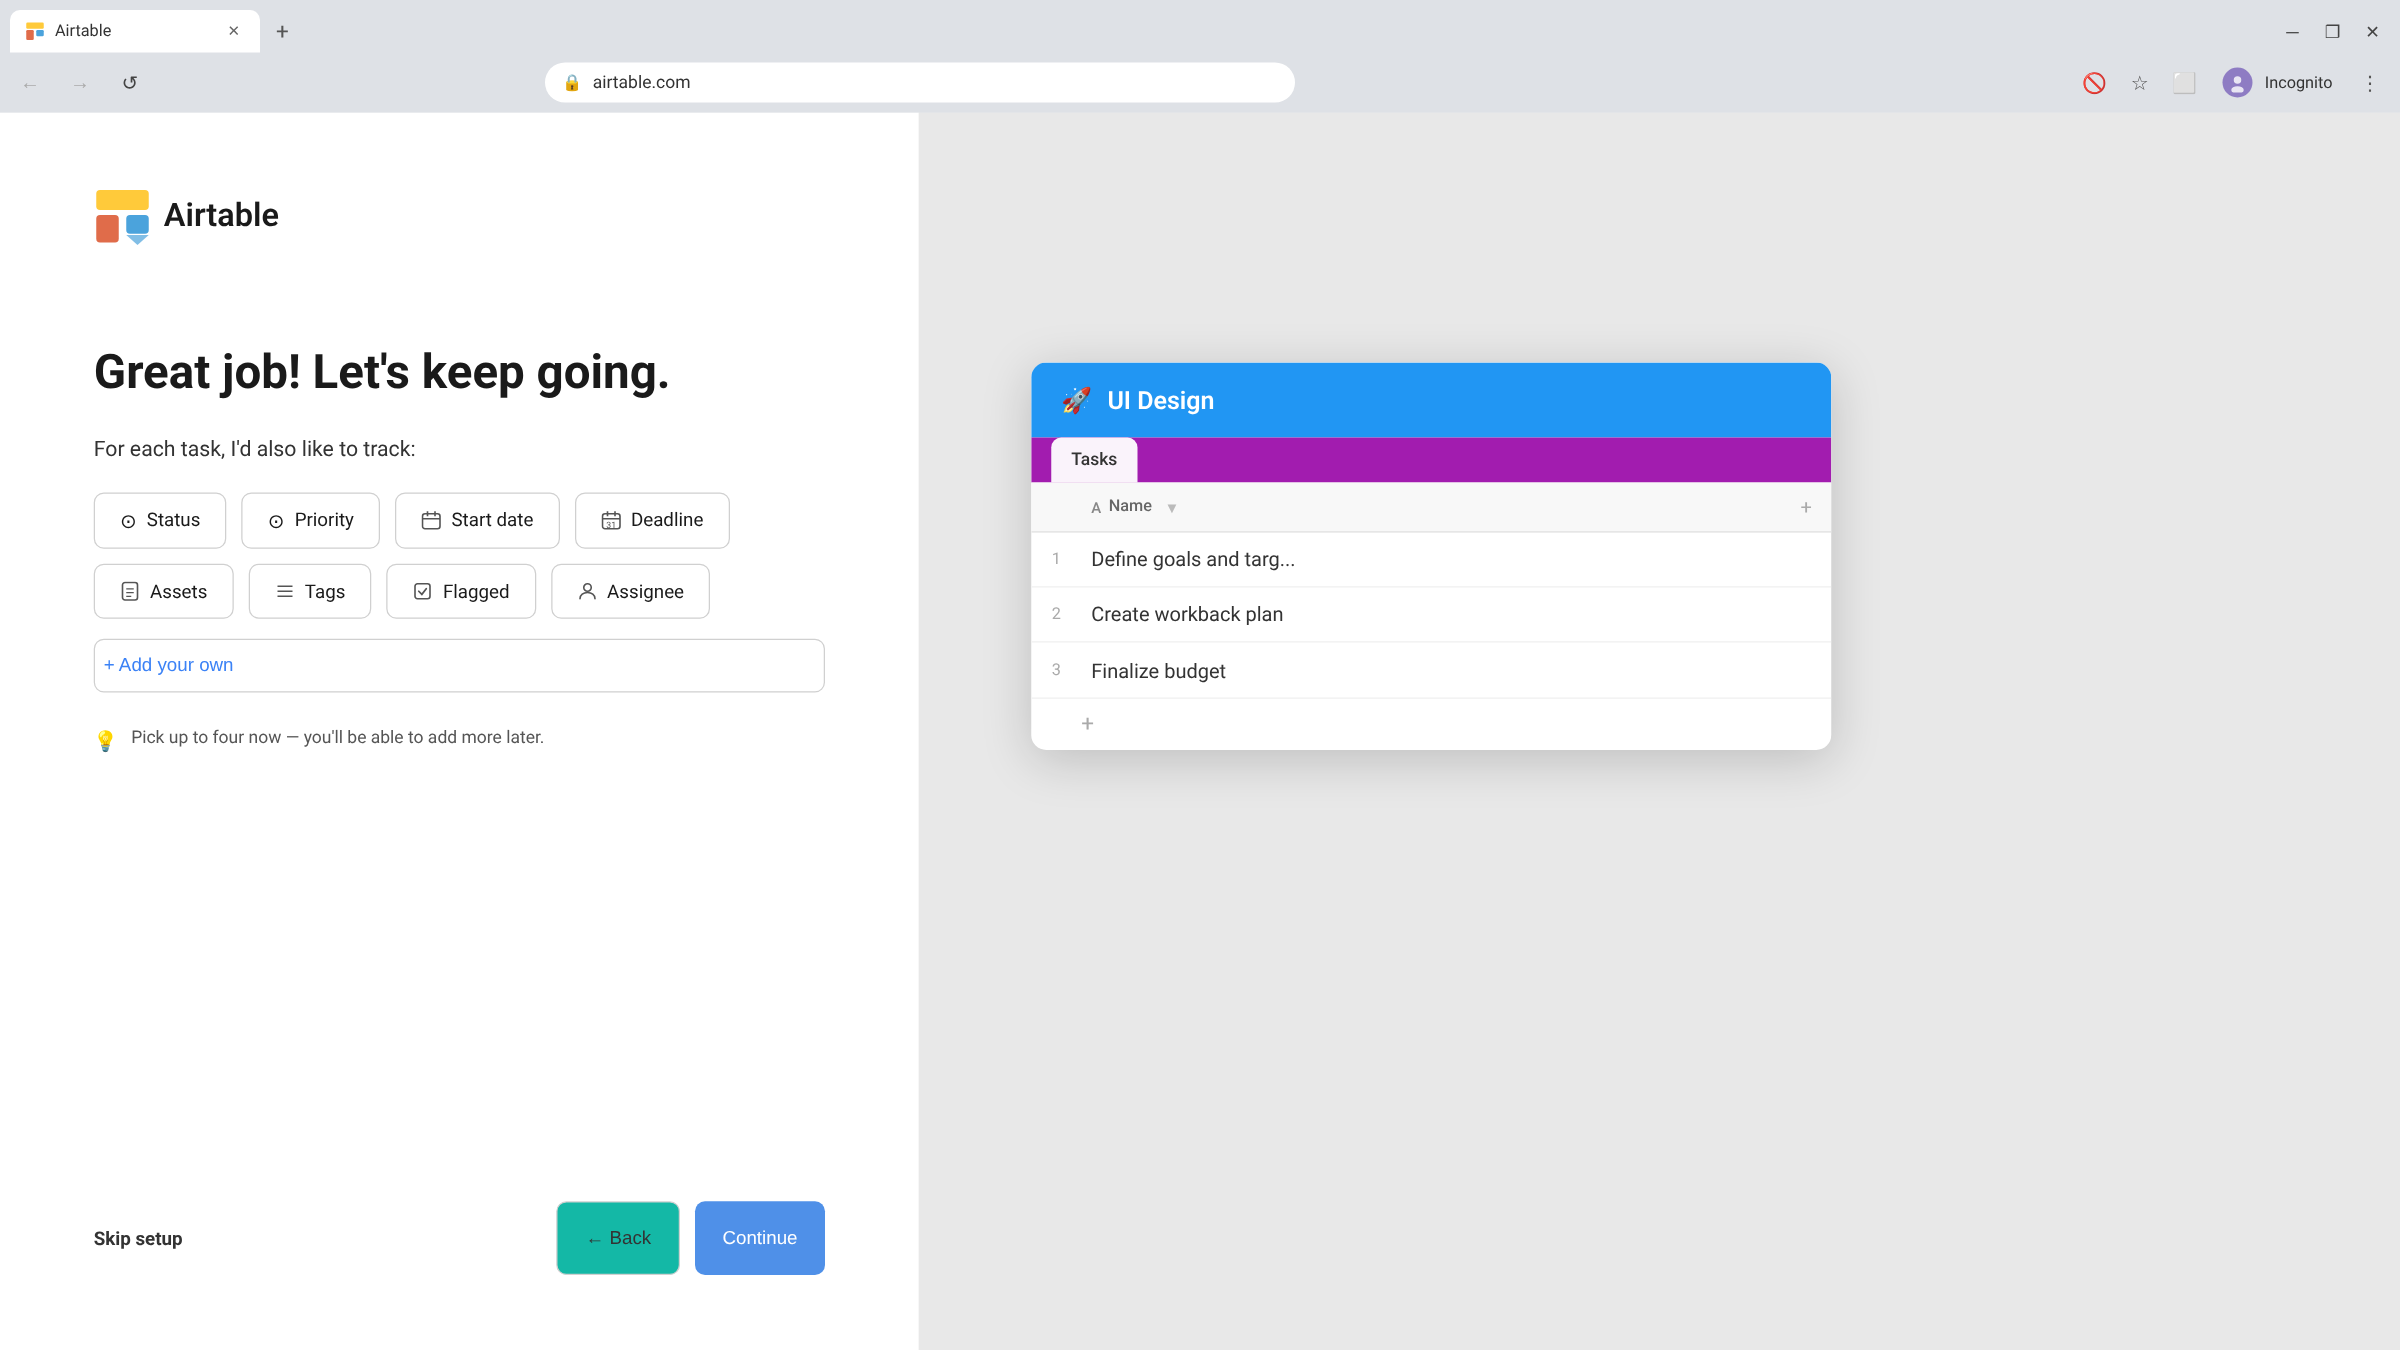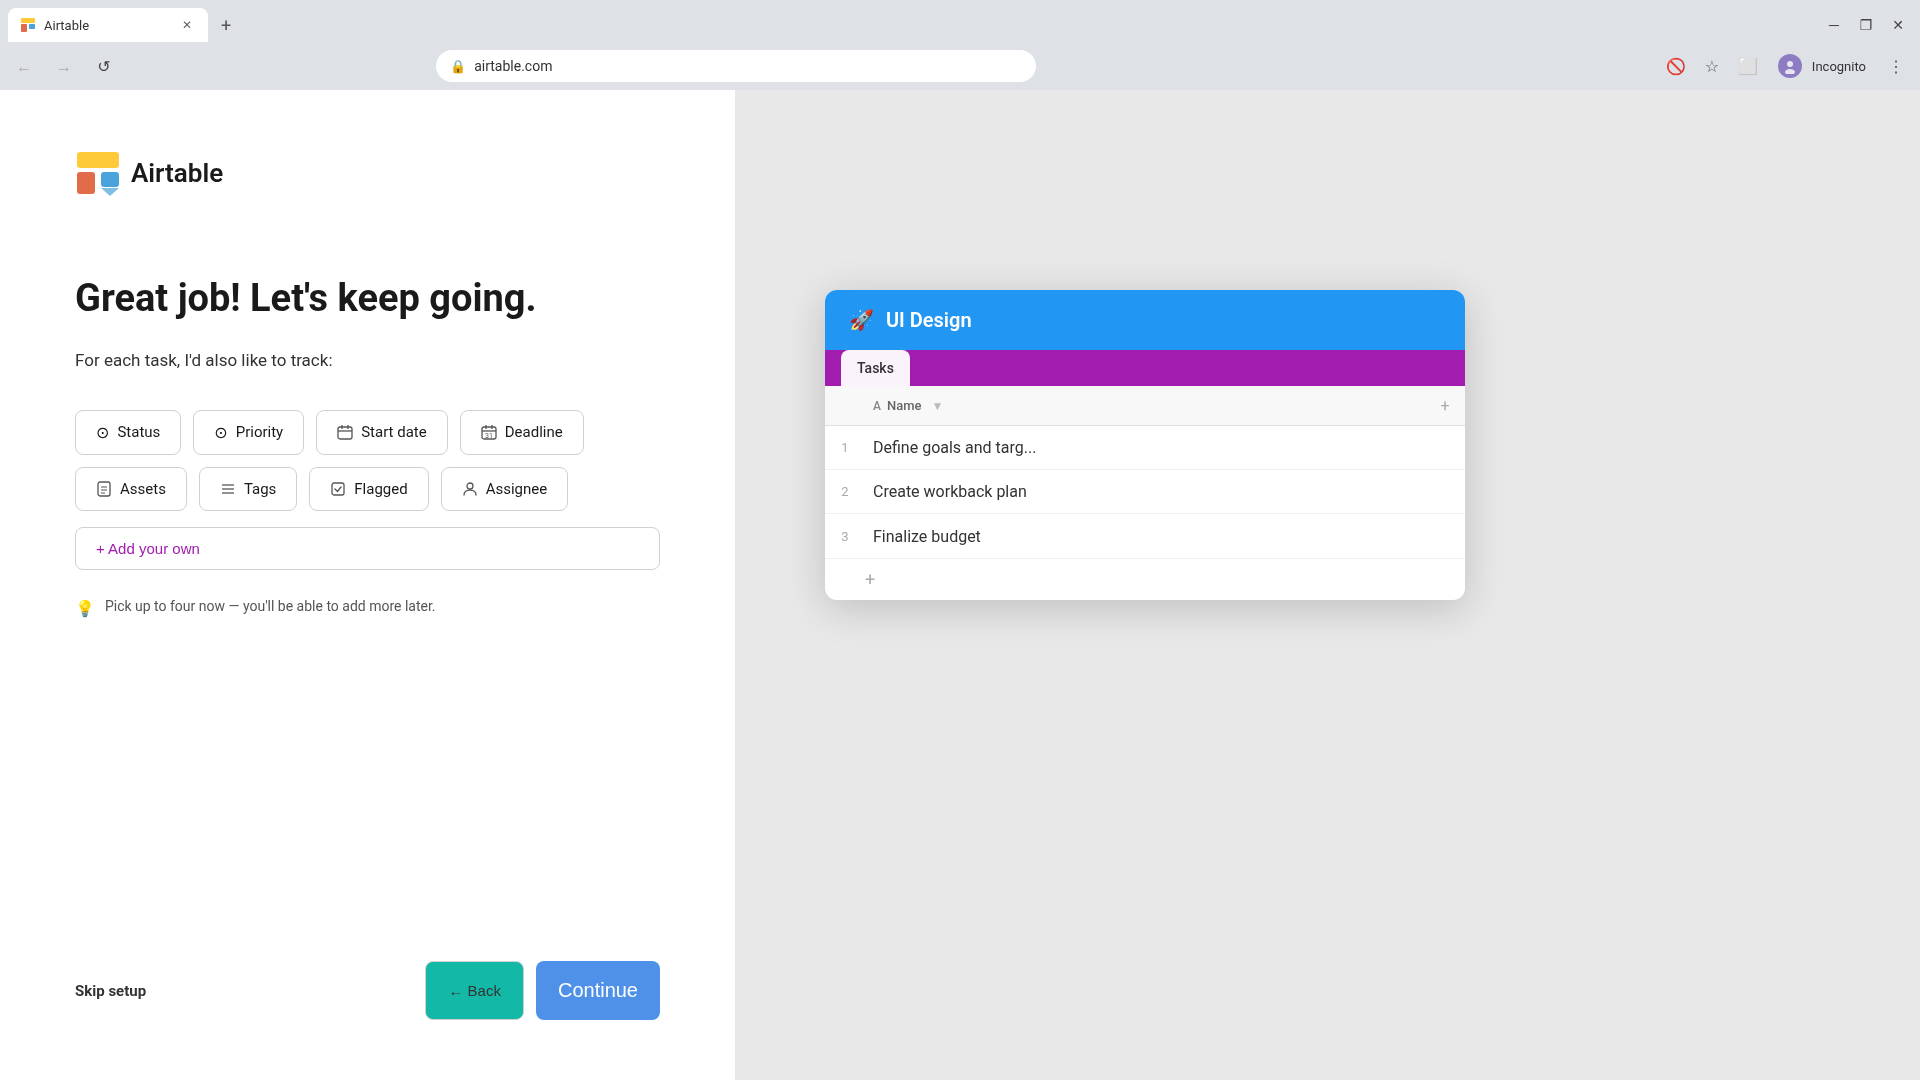--- a/index.html
+++ b/index.html
@@ -209,21 +209,21 @@
       font-size: 38px;
       font-weight: 700;
       color: #1a1a1a;
       margin-bottom: 28px;
       line-height: 1.2;
     }
 
     .subheading {
       font-size: 17px;
       color: #333;
-      margin-bottom: 40px;
+      margin-bottom: 24px;
     }
 
     .options-grid {
       display: flex;
       flex-wrap: wrap;
       gap: 12px;
       margin-bottom: 16px;
     }
 
     .option-chip {
@@ -243,27 +243,27 @@
     .chip-icon {
       font-size: 16px;
       display: flex;
       align-items: center;
     }
 
     .add-own-btn {
       display: flex;
       align-items: center;
       gap: 8px;
-      padding: 12px 20px;
+      padding: 12px 7px;
       border: 1.5px solid #d0d0d0;
       border-radius: 8px;
       cursor: pointer;
       background: white;
       font-size: 15px;
-      color: #a21caf;
+      color: #3b82f6;
     }
 
     .hint-row {
       display: flex;
       align-items: flex-start;
       gap: 10px;
       margin-top: 28px;
       color: #555;
       font-size: 14px;
     }
@@ -298,21 +298,21 @@
       background: #14b8a6;
       font-size: 15px;
       color: #333;
     }
     .continue-btn {
       padding: 6px 22px;
       border-radius: 8px;
       cursor: pointer;
       background: #4f90e8;
       color: white;
-      font-size: 20px;
+      font-size: 15px;
       border: none;
       font-weight: 500;
     }
 
     
     .right-panel {
       flex: 1;
       background: #e8e8e8;
       position: relative;
       overflow: hidden;

